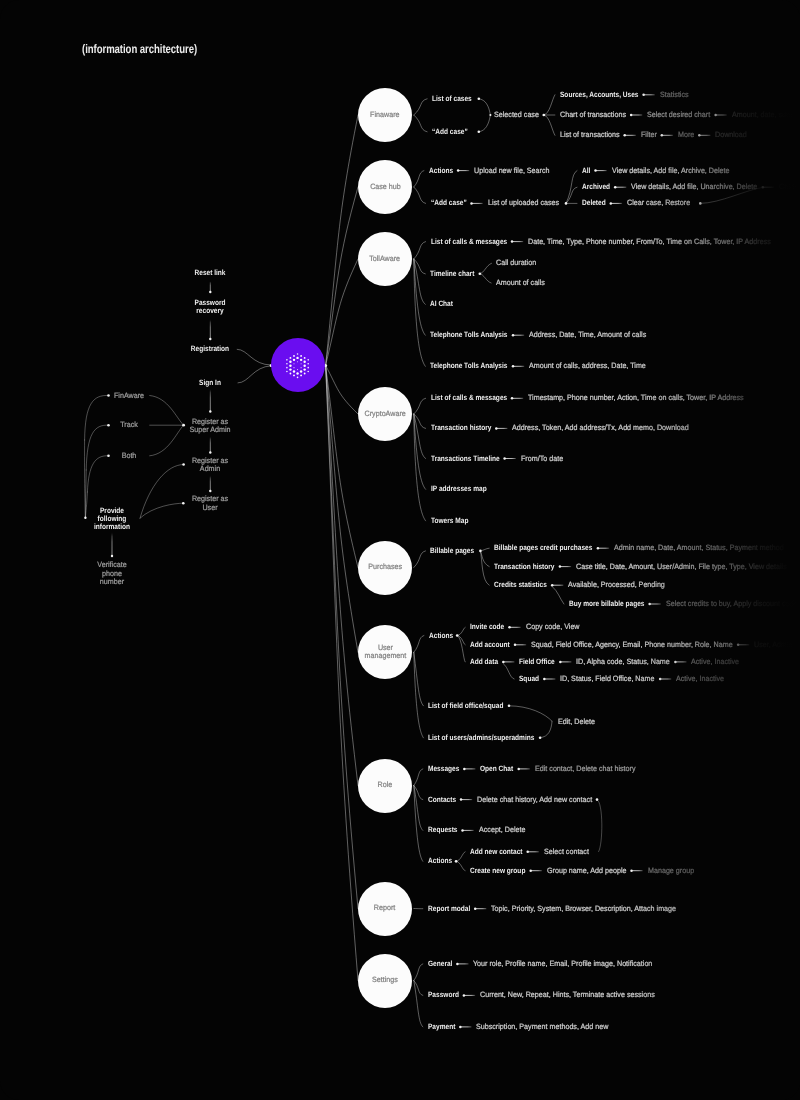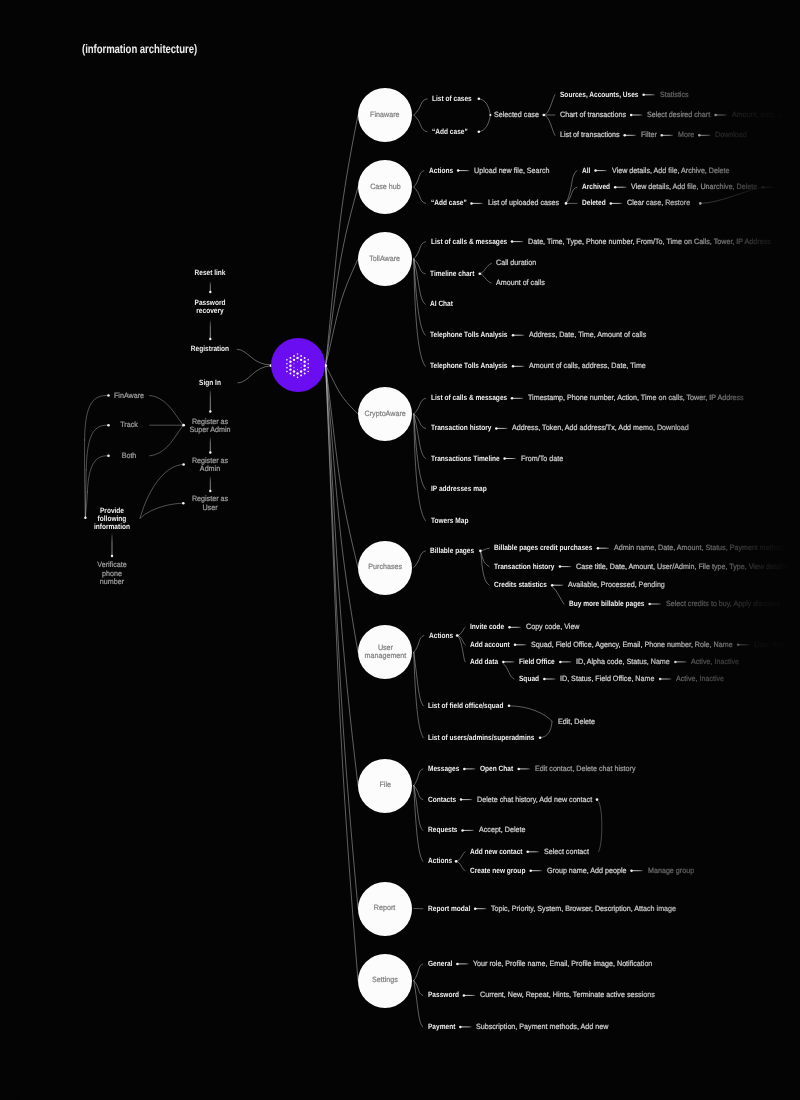--- a/index.html
+++ b/index.html
@@ -612,21 +612,21 @@
     <div class="lbl m1" style="left:576.3px;top:661.9px">ID, Alpha code, Status, Name</div>
     <div class="lbl m3" style="left:691.4px;top:661.9px">Active, Inactive</div>
     <div class="lbl b1" style="left:519.0px;top:679.0px">Squad</div>
     <div class="lbl m1" style="left:560.3px;top:679.0px">ID, Status, Field Office, Name</div>
     <div class="lbl m3" style="left:676.1px;top:679.0px">Active, Inactive</div>
     <div class="lbl b1" style="left:428.3px;top:705.8px">List of field office/squad</div>
     <div class="lbl b1" style="left:428.3px;top:737.8px">List of users/admins/superadmins</div>
     <div class="lbl m1" style="left:557.5px;top:722.0px">Edit, Delete</div>
    </div>
    <div class="grp">
-    <div class="hub" style="left:385.0px;top:785.5px;width:54px;height:54px"><span>File</span></div>
+    <div class="hub" style="left:385.0px;top:785.5px;width:54px;height:54px"><span>Role</span></div>
     <div class="lbl b1" style="left:427.7px;top:768.9px">Messages</div>
     <div class="lbl b1" style="left:480.3px;top:768.9px">Open Chat</div>
     <div class="lbl m2" style="left:534.7px;top:768.9px">Edit contact, Delete chat history</div>
     <div class="lbl b1" style="left:427.7px;top:799.6px">Contacts</div>
     <div class="lbl m1" style="left:477.0px;top:799.6px">Delete chat history, Add new contact</div>
     <div class="lbl b1" style="left:427.7px;top:830.4px">Requests</div>
     <div class="lbl m1" style="left:478.5px;top:830.4px">Accept, Delete</div>
     <div class="lbl b1" style="left:427.7px;top:861.3px">Actions</div>
     <div class="lbl b1" style="left:470.0px;top:851.8px">Add new contact</div>
     <div class="lbl m1" style="left:543.7px;top:851.8px">Select contact</div>

